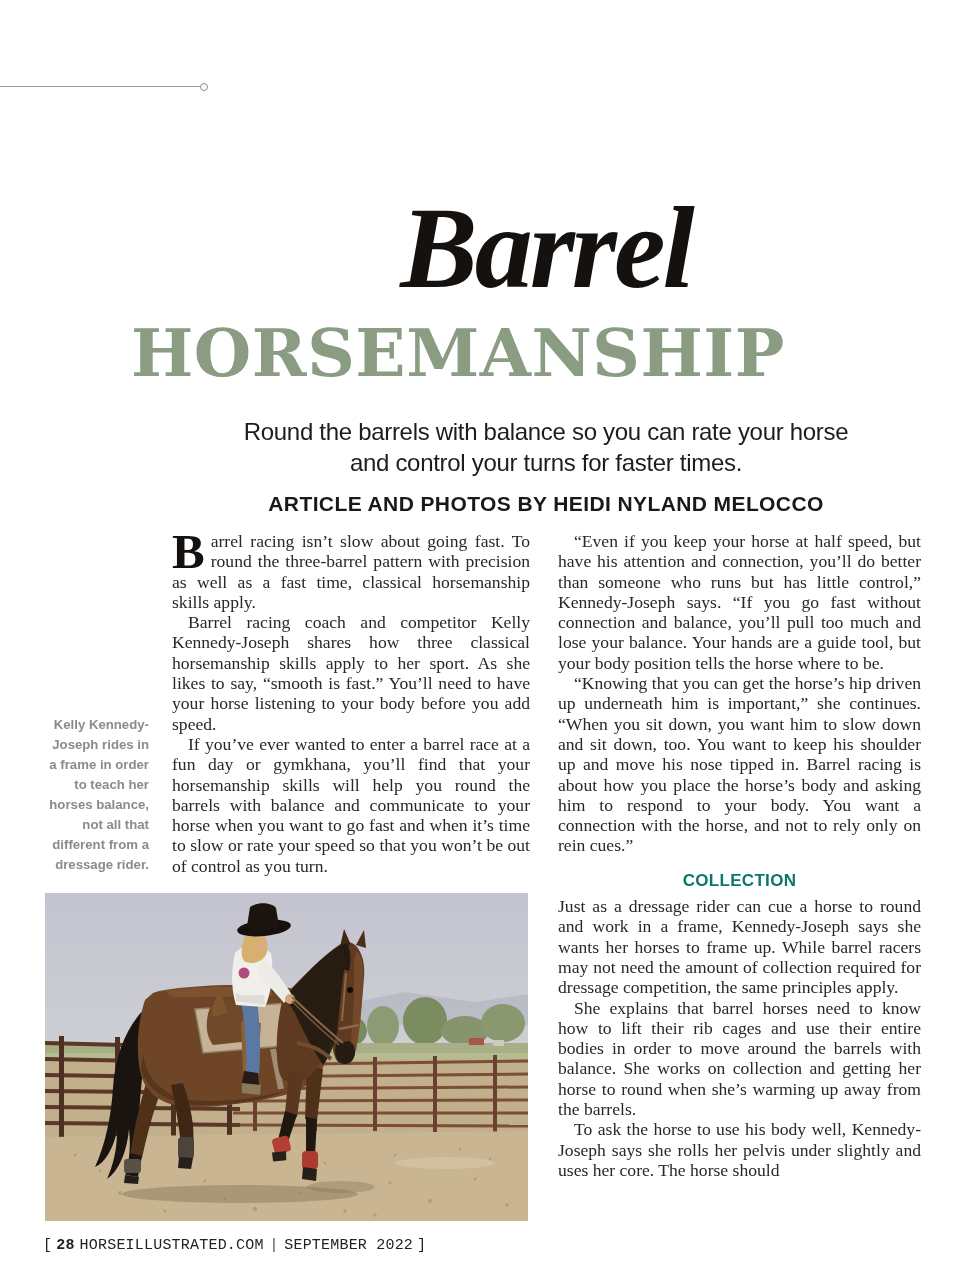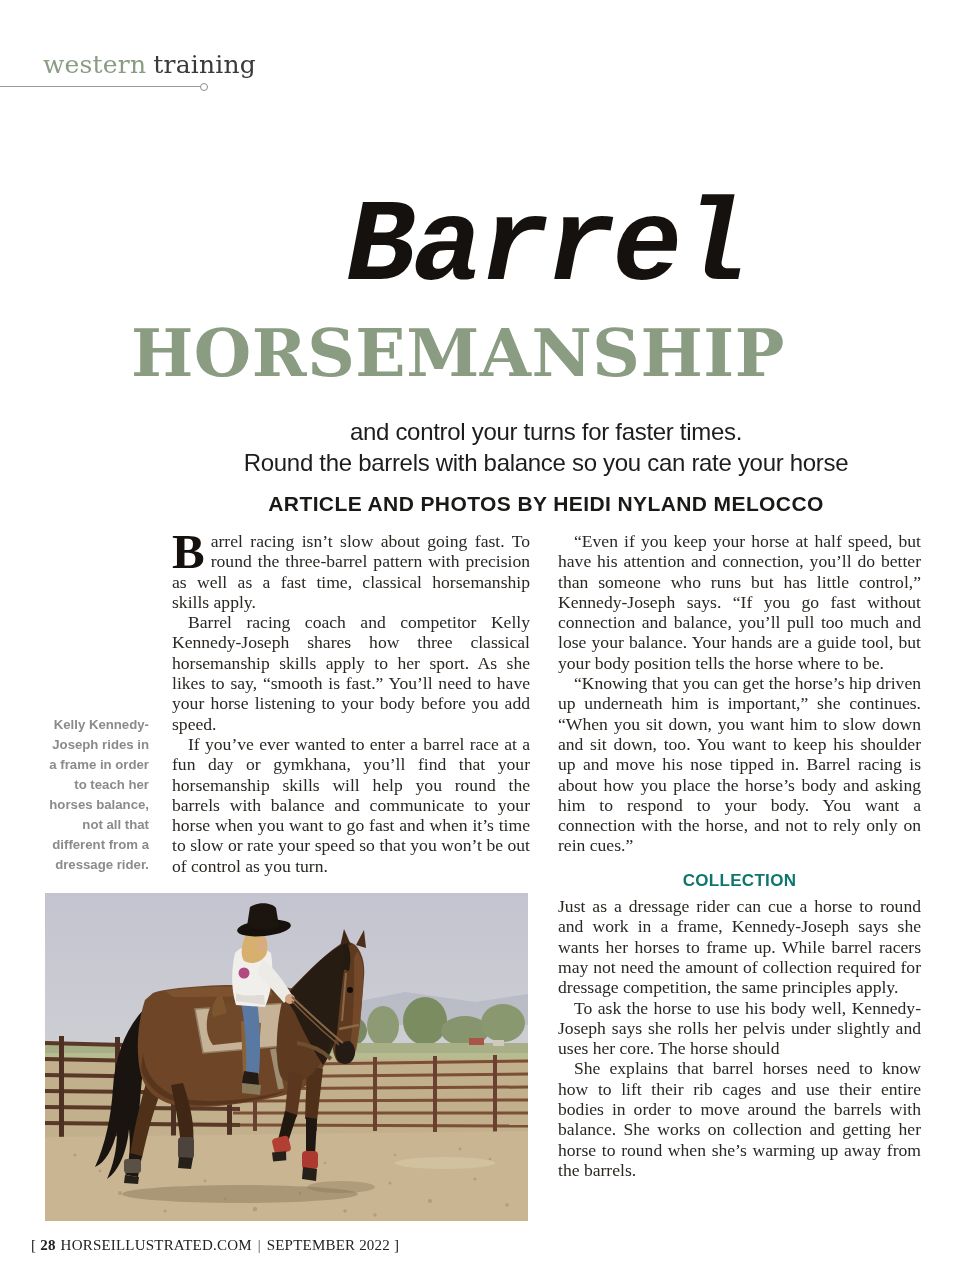--- a/index.html
+++ b/index.html
@@ -11,21 +11,21 @@
   
   .kicker{position:absolute;left:43px;top:50px;font-family:"DejaVu Serif",serif;
     font-size:25px;letter-spacing:0.2px;}
   .kicker .hl{color:#8a9c82;}
   .kicker .rest{color:#3a3a38;margin-left:7px;}
   .kicker-rule{position:absolute;left:0;top:86px;width:202px;height:1px;background:#9b9b99;}
   .kicker-dot{position:absolute;left:200px;top:83px;width:6px;height:6px;border:1px solid #8d8d8b;
     border-radius:50%;background:#fff;}
   
   .title-script{position:absolute;left:131px;top:188px;width:830px;text-align:center;
-    font-family:Liberation Mono, monospace;font-style:italic;font-weight:700;font-size:116px;
+    font-family:Liberation Serif, serif;font-style:italic;font-weight:700;font-size:116px;
     line-height:1.05;color:#15110e;letter-spacing:-3px;}
   .title-caps{position:absolute;left:131px;top:320px;width:830px;text-align:left;
     font-family:"DejaVu Serif",serif;font-weight:700;font-size:66px;line-height:1;
     color:#8a9c82;letter-spacing:0.5px;}
   .deck{position:absolute;left:131px;top:416px;width:830px;text-align:center;
     font-family:"Liberation Sans",sans-serif;font-size:24px;line-height:31px;
     color:#1d1d1b;letter-spacing:-0.3px;}
   .byline{position:absolute;left:131px;top:492px;width:830px;text-align:center;
     font-family:"Liberation Sans",sans-serif;font-weight:700;font-size:21px;
     letter-spacing:0.4px;color:#191917;}
@@ -42,61 +42,58 @@
     font-size:17px;letter-spacing:0.3px;color:#0f766e;margin:15px 0 5px 0;
     text-align:center;}
   
   .photo-caption{position:absolute;left:43px;top:715px;width:106px;
     font-family:"Liberation Sans",sans-serif;font-weight:700;font-size:13.2px;
     line-height:20px;color:#8b8b8e;text-align:right;}
   
   .photo{position:absolute;left:45px;top:893px;width:483px;height:328px;overflow:hidden;}
   .photo svg{display:block;width:100%;height:100%;}
   
-  .footer{position:absolute;left:31px;top:1237px;font-family:Liberation Serif, serif;
+  .footer{position:absolute;left:43px;top:1237px;font-family:Liberation Mono, monospace;
     font-size:15px;color:#222220;letter-spacing:0.2px;}
   .footer .pg{font-weight:700;margin:0 5px 0 4px;}
   .footer .site{margin-right:6px;}
   .footer .div{color:#444;margin-right:6px;font-size:14px;}
   .footer .issue{margin-right:4px;}
 </style>
 </head>
 <body>
 
 <div class="page">
 
-  <div class="kicker">
-    <span class="hl">western</span><span class="rest">training</span>
-  </div>
   <div class="kicker-rule"></div>
   <div class="kicker-dot"></div>
 
   <div class="title-script">Barrel</div>
   <div class="title-caps">HORSEMANSHIP</div>
 
   <div class="deck">
+    <div>Round the barrels with balance so you can rate your horse</div>
     <div>and control your turns for faster times.</div>
-    <div>Round the barrels with balance so you can rate your horse</div>
   </div>
 
   <div class="byline">ARTICLE AND PHOTOS BY HEIDI NYLAND MELOCCO</div>
 
   <div class="col col-left">
     <p><span class="dropcap">B</span><span>arrel racing isn’t slow about going fast. To round the three-barrel pattern with precision as well as a fast time, classical horsemanship skills apply.</span></p>
     <p class="ind">Barrel racing coach and competitor Kelly Kennedy-Joseph shares how three classical horsemanship skills apply to her sport. As she likes to say, “smooth is fast.” You’ll need to have your horse listening to your body before you add speed.</p>
     <p class="ind">If you’ve ever wanted to enter a barrel race at a fun day or gymkhana, you’ll find that your horsemanship skills will help you round the barrels with balance and communicate to your horse when you want to go fast and when it’s time to slow or rate your speed so that you won’t be out of control as you turn.</p>
   </div>
 
   <div class="col col-right">
     <p class="ind">“Even if you keep your horse at half speed, but have his attention and connection, you’ll do better than someone who runs but has little control,” Kennedy-Joseph says. “If you go fast without connection and balance, you’ll pull too much and lose your balance. Your hands are a guide tool, but your body position tells the horse where to be.</p>
     <p class="ind">“Knowing that you can get the horse’s hip driven up underneath him is important,” she continues. “When you sit down, you want him to slow down and sit down, too. You want to keep his shoulder up and move his nose tipped in. Barrel racing is about how you place the horse’s body and asking him to respond to your body. You want a connection with the horse, and not to rely only on rein cues.”</p>
     <h3 class="section-heading">COLLECTION</h3>
     <p>Just as a dressage rider can cue a horse to round and work in a frame, Kennedy-Joseph says she wants her horses to frame up. While barrel racers may not need the amount of collection required for dressage competition, the same principles apply.</p>
+    <p class="ind">She explains that barrel horses need to know how to lift their rib cages and use their entire bodies in order to move around the barrels with balance. She works on collection and getting her horse to round when she’s warming up away from the barrels.</p>
     <p class="ind">To ask the horse to use his body well, Kennedy-Joseph says she rolls her pelvis under slightly and uses her core. The horse should</p>
-    <p class="ind">She explains that barrel horses need to know how to lift their rib cages and use their entire bodies in order to move around the barrels with balance. She works on collection and getting her horse to round when she’s warming up away from the barrels.</p>
   </div>
 
   <div class="photo-caption">Kelly Kennedy-Joseph rides in a frame in order to teach her horses balance, not all that different from a dressage rider.</div>
 
   <div class="photo">
     <svg viewBox="0 0 483 328" preserveAspectRatio="none">
       <defs>
         <linearGradient id="sky" x1="0" y1="0" x2="0" y2="1">
           <stop offset="0" stop-color="#c3c4cf"></stop>
           <stop offset="1" stop-color="#d4d3d7"></stop>

